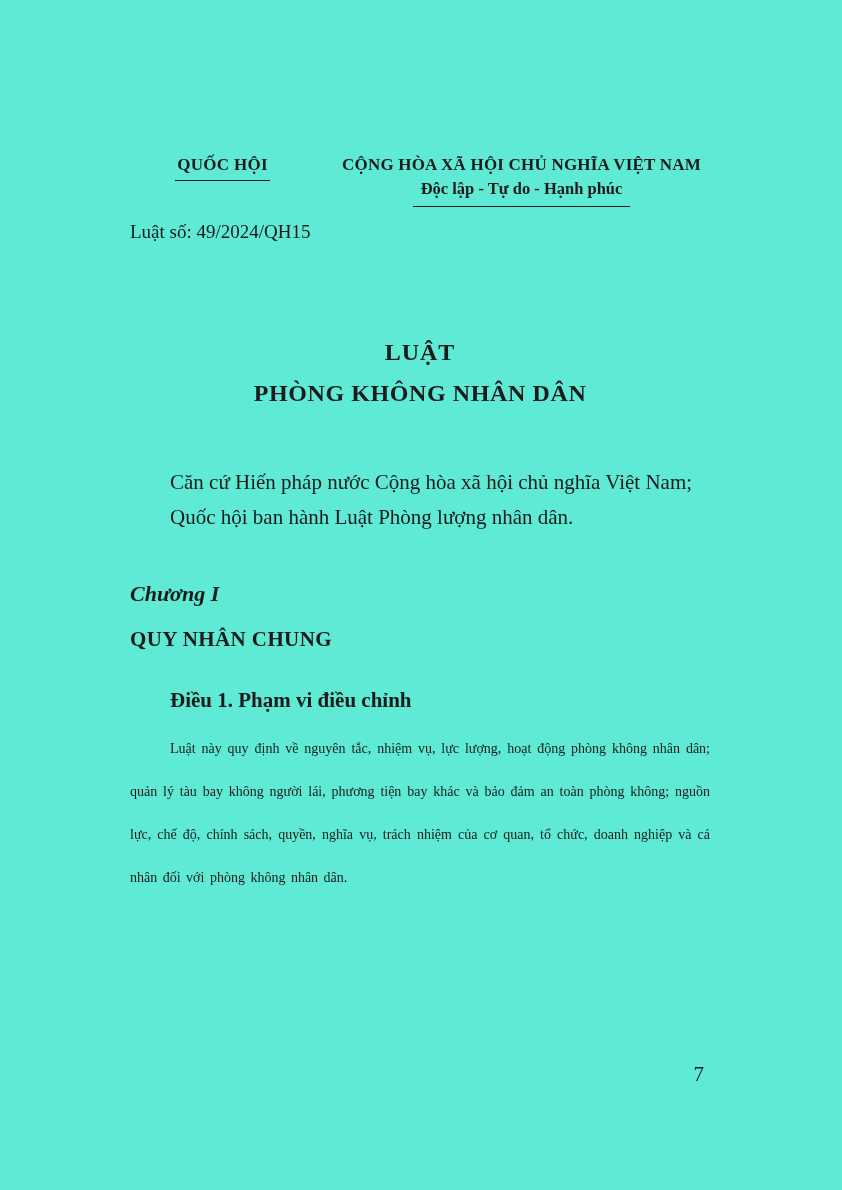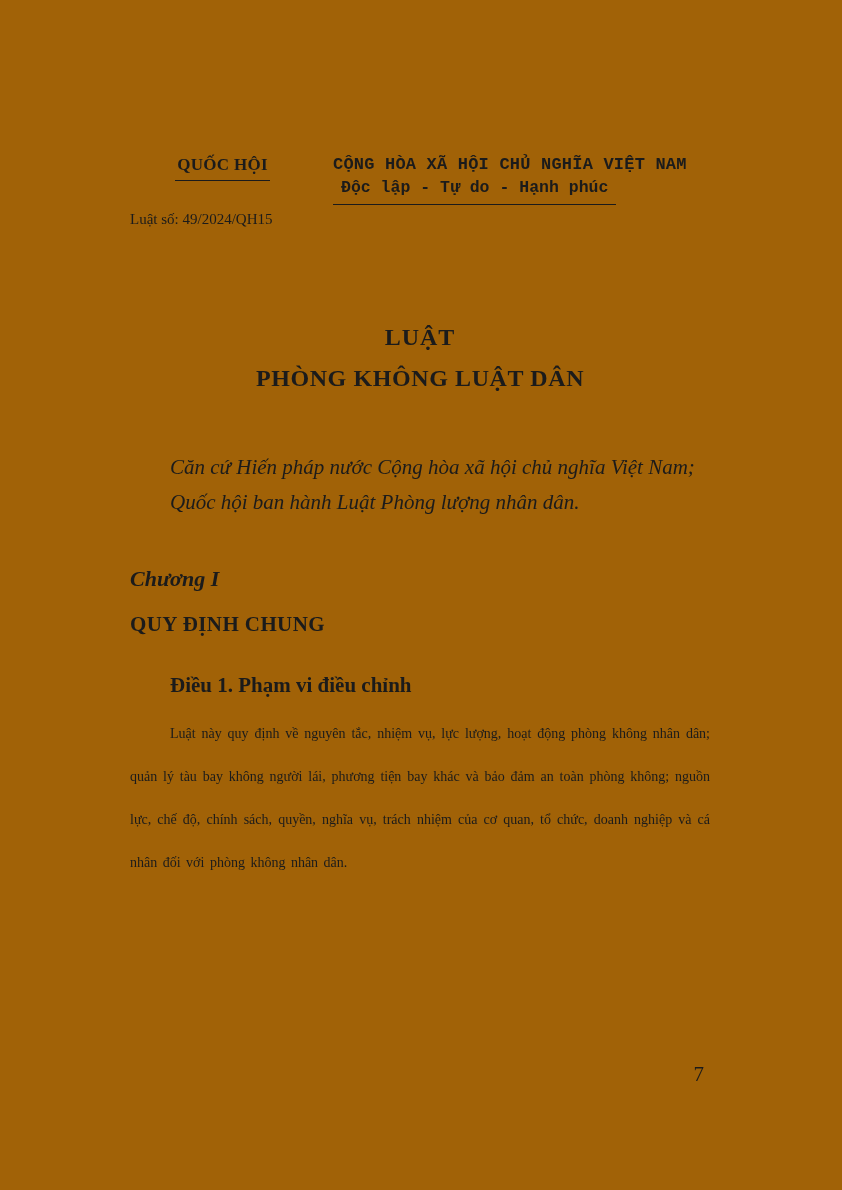--- a/index.html
+++ b/index.html
@@ -5,21 +5,21 @@
   html, body {
     margin: 0;
     padding: 0;
     background: #ffffff;
   }
   .page {
     position: relative;
     width: 842px;
     height: 1190px;
     margin: 0 auto;
-    background: #a16207;
+    background: #5eead4;
     color: #1b1b1b;
     font-family: "Liberation Serif", "DejaVu Serif", serif;
     overflow: hidden;
     box-sizing: border-box;
     padding: 155px 132px 0 130px;
   }
 
   
   .doc-header {
     display: flex;
@@ -32,29 +32,29 @@
   }
   .org-name {
     display: inline-block;
     font-weight: bold;
     font-size: 17px;
     letter-spacing: 0.3px;
     border-bottom: 1.6px solid #1b1b1b;
     padding: 0 2px 5px 2px;
   }
   .law-number {
-    margin-top: 30px;
-    font-size: 15px;
+    margin-top: 40px;
+    font-size: 19px;
     text-align: left;
     white-space: nowrap;
   }
   .header-right {
     flex: 1;
+    text-align: center;
     margin-left: 18px;
-    font-family: Liberation Mono, monospace;
   }
   .nation-line {
     font-weight: bold;
     font-size: 17px;
     letter-spacing: 0.2px;
   }
   .motto-line {
     display: inline-block;
     margin-top: 4px;
     font-weight: bold;
@@ -77,21 +77,20 @@
   .law-title-line2 {
     margin-top: 14px;
     font-weight: bold;
     font-size: 24px;
     letter-spacing: 0.6px;
   }
 
   
   .preamble {
     margin-top: 58px;
-    font-style: italic;
     font-size: 21px;
   }
   .preamble p {
     margin: 0;
     text-indent: 40px;
     text-align: justify;
     line-height: 35px;
   }
 
   
@@ -150,31 +149,31 @@
       <div class="law-number">Luật số: 49/2024/QH15</div>
     </div>
     <div class="header-right">
       <div class="nation-line">CỘNG HÒA XÃ HỘI CHỦ NGHĨA VIỆT NAM</div>
       <span class="motto-line">Độc lập - Tự do - Hạnh phúc</span>
     </div>
   </div>
 
   <div class="law-title">
     <div class="law-title-line1">LUẬT</div>
-    <div class="law-title-line2">PHÒNG KHÔNG LUẬT DÂN</div>
+    <div class="law-title-line2">PHÒNG KHÔNG NHÂN DÂN</div>
   </div>
 
   <div class="preamble">
     <p>Căn cứ Hiến pháp nước Cộng hòa xã hội chủ nghĩa Việt Nam;</p>
     <p>Quốc hội ban hành Luật Phòng lượng nhân dân.</p>
   </div>
 
   <div class="chapter">
     <div class="chapter-number">Chương I</div>
-    <div class="chapter-title">QUY ĐỊNH CHUNG</div>
+    <div class="chapter-title">QUY NHÂN CHUNG</div>
   </div>
 
   <div>
     <div class="article-heading">Điều 1. Phạm vi điều chỉnh</div>
     <div class="article-body">Luật này quy định về nguyên tắc, nhiệm vụ, lực lượng, hoạt động phòng không nhân dân; quản lý tàu bay không người lái, phương tiện bay khác và bảo đảm an toàn phòng không; nguồn lực, chế độ, chính sách, quyền, nghĩa vụ, trách nhiệm của cơ quan, tổ chức, doanh nghiệp và cá nhân đối với phòng không nhân dân.</div>
   </div>
 
 
   <div class="page-number">7</div>
 

